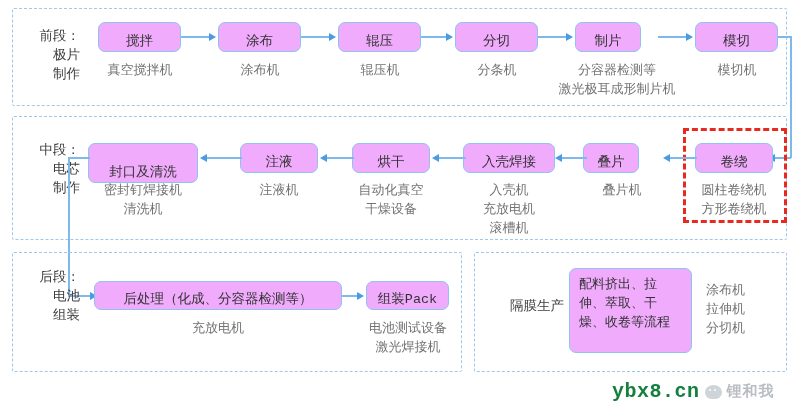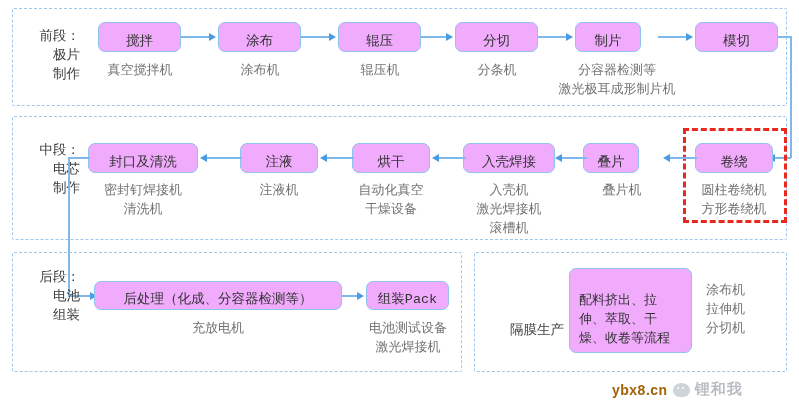--- a/index.html
+++ b/index.html
@@ -53,21 +53,21 @@
     color: #333333;
     text-align: center;
     padding: 0 4px;
     font-family: Liberation Mono, monospace;
   }
   .node.multiline {
     font-size: 13px;
     line-height: 19px;
     text-align: left;
     justify-content: flex-start;
-    padding: 4px 9px;
+    padding: 20px 9px;
     white-space: pre-line;
   }
 
   
   .caption {
     position: absolute;
     font-size: 13px;
     line-height: 19px;
     color: #737373;
     text-align: center;
@@ -111,24 +111,24 @@
   }
 
   
   .watermark {
     position: absolute;
     display: flex;
     align-items: center;
     gap: 5px;
   }
   .wm-text {
-    font-family: Liberation Sans, sans-serif;
-    font-size: 14px;
+    font-family: Liberation Mono, monospace;
+    font-size: 20px;
     font-weight: bold;
-    color: #a16207;
+    color: #15803d;
     letter-spacing: 0.5px;
   }
   .wm-icon {
     width: 17px;
     height: 14px;
     border-radius: 50% 50% 45% 45%;
     background: #cfd4d8;
     position: relative;
     display: inline-block;
   }
@@ -183,20 +183,21 @@
 
   <div class="node" style="left:575px; top:22px; width:66px; height:30px;">
     <span>制片</span>
   </div>
   <div class="caption" style="left:546px; top:60px; width:142px;">分容器检测等
 激光极耳成形制片机</div>
 
   <div class="node" style="left:695px; top:22px; width:83px; height:30px;">
     <span>模切</span>
   </div>
+  <div class="caption" style="left:682px; top:60px; width:110px;">模切机</div>
 
   <div class="line h" style="left:181px; top:36px; width:30px;"></div>
   <div class="arrow right" style="left:209px; top:32.5px;"></div>
 
   <div class="line h" style="left:301px; top:36px; width:30px;"></div>
   <div class="arrow right" style="left:329px; top:32.5px;"></div>
 
   <div class="line h" style="left:421px; top:36px; width:27px;"></div>
   <div class="arrow right" style="left:446px; top:32.5px;"></div>
 
@@ -210,42 +211,42 @@
   <div class="line v" style="left:790px; top:36px; height:122px;"></div>
   <div class="line h" style="left:774px; top:157px; width:17px;"></div>
   <div class="arrow left" style="left:768px; top:153.5px;"></div>
 
   <div class="section" style="left:12px; top:116px; width:775px; height:124px;"></div>
 
   <div class="stage-label" style="left:20px; top:140px; width:60px;">中段：
 电芯
 制作</div>
 
-  <div class="node" style="left:88px; top:143px; width:110px; height:30px;">
+  <div class="node" style="left:88px; top:143px; width:110px; height:40px;">
     <span>封口及清洗</span>
   </div>
   <div class="caption" style="left:78px; top:180px; width:130px;">密封钉焊接机
 清洗机</div>
 
   <div class="node" style="left:240px; top:143px; width:78px; height:30px;">
     <span>注液</span>
   </div>
   <div class="caption" style="left:224px; top:180px; width:110px;">注液机</div>
 
   <div class="node" style="left:352px; top:143px; width:78px; height:30px;">
     <span>烘干</span>
   </div>
   <div class="caption" style="left:336px; top:180px; width:110px;">自动化真空
 干燥设备</div>
 
   <div class="node" style="left:463px; top:143px; width:92px; height:30px;">
     <span>入壳焊接</span>
   </div>
   <div class="caption" style="left:454px; top:180px; width:110px;">入壳机
-激光焊接机
+充放电机
 滚槽机</div>
 
   <div class="node" style="left:583px; top:143px; width:56px; height:30px;">
     <span>叠片</span>
   </div>
   <div class="caption" style="left:567px; top:180px; width:110px;">叠片机</div>
 
   <div class="node" style="left:695px; top:143px; width:78px; height:30px;">
     <span>卷绕</span>
   </div>
@@ -289,21 +290,21 @@
     <span>组装Pack</span>
   </div>
   <div class="caption" style="left:348px; top:318px; width:120px;">电池测试设备
 激光焊接机</div>
 
   <div class="line h" style="left:342px; top:295px; width:18px;"></div>
   <div class="arrow right" style="left:357px; top:291.5px;"></div>
 
   <div class="section" style="left:474px; top:252px; width:313px; height:120px;"></div>
 
-  <div class="stage-label" style="left:484px; top:296px; width:80px;margin-top:24px;">隔膜生产</div>
+  <div class="stage-label" style="left:484px; top:296px; width:80px;">隔膜生产</div>
 
   <div class="node multiline" style="left:569px; top:268px; width:123px; height:85px;">
     <span>配料挤出、拉
 伸、萃取、干
 燥、收卷等流程</span>
   </div>
   <div class="caption left-align" style="left:706px; top:280px; width:80px;">涂布机
 拉伸机
 分切机</div>
 

